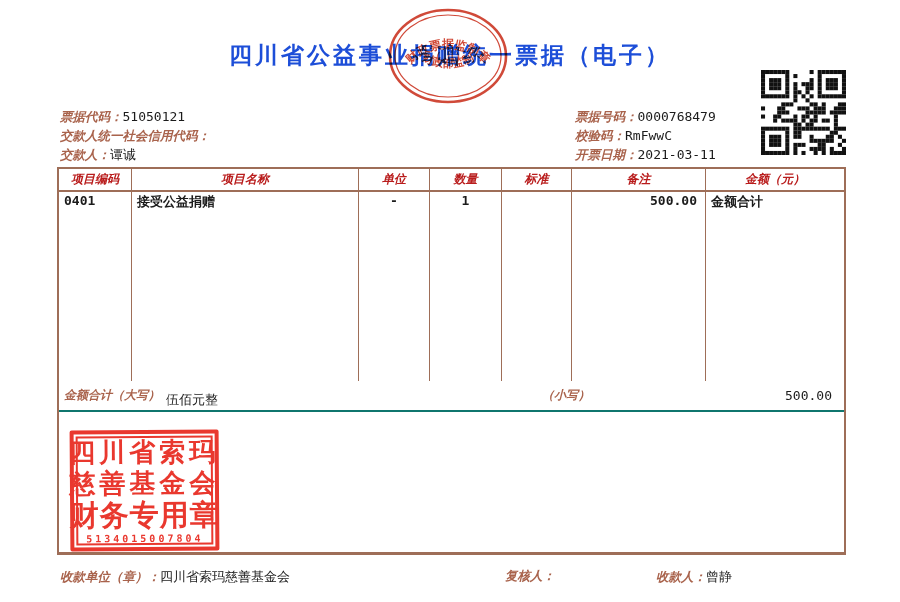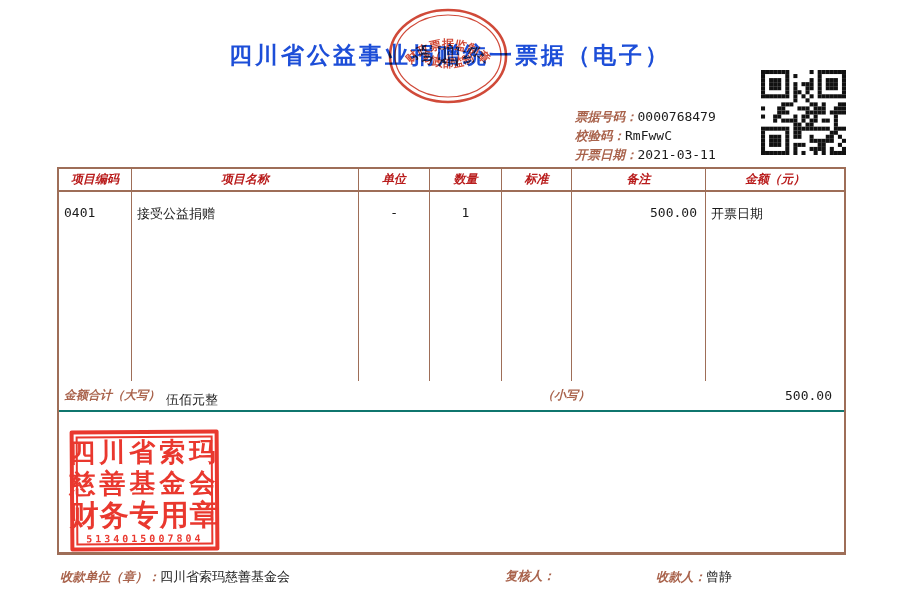--- a/index.html
+++ b/index.html
@@ -34,21 +34,21 @@
   .thead, .tbody { display:grid; grid-template-columns:73px 227px 71px 72px 70px 134px 1fr; }
   .thead { height:23px; border-bottom:2px solid #9e6e58; }
   .thead .cell {
     display:flex; align-items:center; justify-content:center;
     font-family:"DejaVu Serif", serif; font-style:italic; font-weight:bold;
     font-size:12px; color:#b91c1c;
   }
   .tbody { height:189px; }
   .cell { border-right:1px solid #9e6e58; }
   .cell:last-child { border-right:none; }
-  .tbody .cell { padding-top:13px; font-size:13px; color:#1b1b1b; }
+  .tbody .cell { padding-top:1px; font-size:13px; color:#1b1b1b;font-weight:bold; }
   .c-left   { padding-left:5px;  text-align:left; }
   .c-center { text-align:center; }
   .c-right  { padding-right:8px; text-align:right; }
   .trow-total {
     position:relative; height:31px; border-bottom:2px solid #0f766e;
     display:flex; align-items:center; font-size:13px;
   }
   .trow-total .lbl { font-size:12px; }
   .total-daxie-label { margin-left:5px; }
   .total-daxie-value { margin-left:6px; color:#1b1b1b;margin-top:8px; }
@@ -323,20 +323,31 @@
         <rect x="10" y="20" width="1" height="1"></rect>
         <rect x="13" y="20" width="1" height="1"></rect>
         <rect x="15" y="20" width="1" height="1"></rect>
         <rect x="17" y="20" width="1" height="1"></rect>
         <rect x="18" y="20" width="1" height="1"></rect>
         <rect x="19" y="20" width="1" height="1"></rect>
         <rect x="20" y="20" width="1" height="1"></rect>
       </g>
     </svg>
 
+  <div class="hdr hdr-left">
+    <div>
+      <span class="lbl">票据代码：</span><span class="val num">51050121</span>
+    </div>
+    <div>
+      <span class="lbl">交款人统一社会信用代码：</span><span class="val"></span>
+    </div>
+    <div>
+      <span class="lbl">交款人：</span><span class="val">谭诚</span>
+    </div>
+  </div>
 
   <div class="hdr hdr-right">
     <div>
       <span class="lbl">票据号码：</span><span class="val num">0000768479</span>
     </div>
     <div>
       <span class="lbl">校验码：</span><span class="val num">RmFwwC</span>
     </div>
     <div>
       <span class="lbl">开票日期：</span><span class="val num">2021-03-11</span>
@@ -353,21 +364,21 @@
       <div class="cell">备注</div>
       <div class="cell">金额（元）</div>
     </div>
     <div class="tbody">
       <div class="cell c-left num">0401</div>
       <div class="cell c-left">接受公益捐赠</div>
       <div class="cell c-center">-</div>
       <div class="cell c-center num">1</div>
       <div class="cell c-center"></div>
       <div class="cell c-right num">500.00</div>
-      <div class="cell c-left">开票日期</div>
+      <div class="cell c-left">金额合计</div>
     </div>
     <div class="trow-total">
       <span class="lbl total-daxie-label">金额合计（大写）</span>
       <span class="total-daxie-value">伍佰元整</span>
       <span class="lbl total-xiaoxie-label">（小写）</span>
       <span class="total-xiaoxie-value num">500.00</span>
     </div>
     <div class="stampzone">
       <div class="stamp">
         <div class="stamp-inner">

